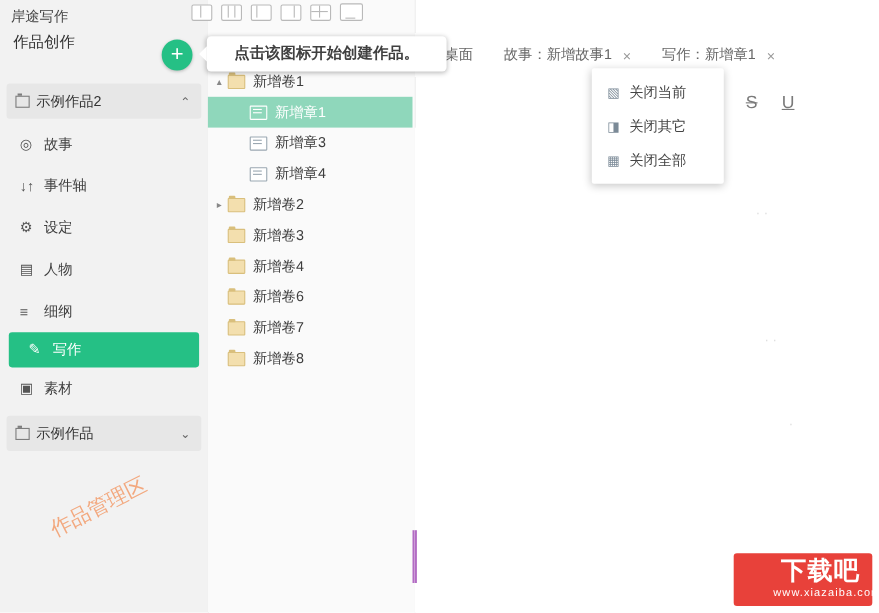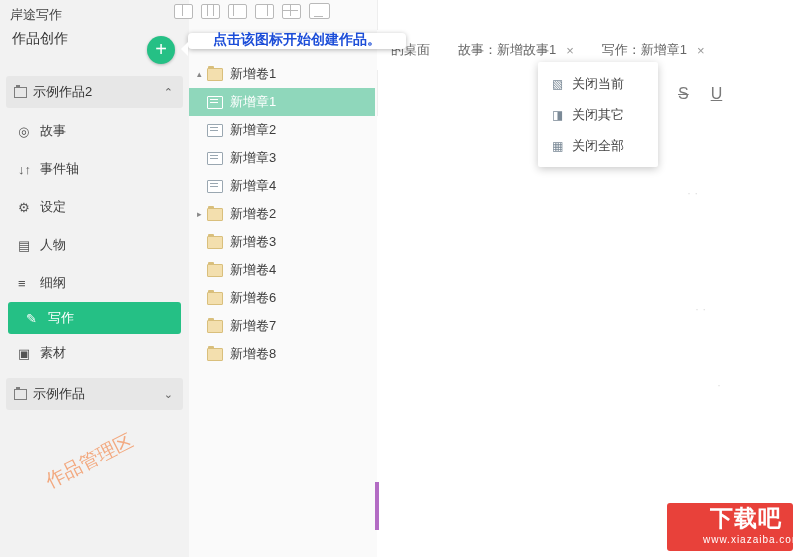--- a/index.html
+++ b/index.html
@@ -26,21 +26,21 @@
   .nav-item{height:38px;display:flex;align-items:center;padding-left:18px;font-size:13px;color:#3f3f3f;}
   .nav-item .ic{width:22px;display:inline-block;font-size:13px;color:#555;}
   .nav-item.active{background:#25c085;color:#fff;margin:0 8px;border-radius:3px;height:32px;}
   .nav-item.active .ic{color:#fff;}
   .watermark{position:absolute;left:42px;top:448px;transform:rotate(-27deg);color:#f39c6b;font-size:19px;opacity:.85;}
 
   
   .tree{position:absolute;left:189px;top:0;width:188px;height:557px;background:#fafafa;border-right:1px solid #eee;}
   .tree-inner{padding-top:60px;}
   .tnode{height:28px;display:flex;align-items:center;font-size:13px;color:#3d3d3d;padding-left:18px;}
-  .tnode.lvl2{padding-left:18px;text-align:right;}
+  .tnode.lvl2{padding-left:38px;text-align:right;}
   .tnode.sel{background:#8fd7bb;color:#fff;margin-right:2px;}
   .caret{position:absolute;left:6px;font-size:9px;color:#888;}
   .fi{display:inline-block;width:14px;height:11px;margin-right:7px;position:relative;}
   .fi.folder{background:#f3dfae;border:1px solid #d9bf7c;border-radius:1px;}
   .fi.folder:before{content:"";position:absolute;left:0;top:-3px;width:6px;height:3px;background:#d9bf7c;border-radius:1px 1px 0 0;}
   .fi.doc{border:1px solid #9aa7b1;border-radius:1px;background:#fff;}
   .fi.doc:after{content:"";position:absolute;left:2px;top:2px;width:8px;height:1px;background:#9aa7b1;box-shadow:0 3px 0 #9aa7b1;}
   .tnode.sel .fi.doc{border-color:#fff;background:transparent;}
   .tnode.sel .fi.doc:after{background:#fff;box-shadow:0 3px 0 #fff;}
 
@@ -57,23 +57,23 @@
   .fmtbar i{font-family:"Liberation Serif",serif;}
   .fmtbar .u{text-decoration:underline;}
   .fmtbar .s{text-decoration:line-through;}
 
   
   .canvas{position:absolute;left:377px;top:116px;right:0;bottom:0;background:#fff;}
   .ghost{position:absolute;font-size:12px;color:#dedede;}
   .caret-line{position:absolute;width:2px;background:#b36cc4;}
 
   
-  .callout{position:absolute;left:188px;top:33px;width:218px;height:16px;background:#fff;border-radius:4px;
-    box-shadow:0 1px 5px rgba(0,0,0,.28);display:flex;align-items:flex-end;justify-content:center;
-    color:#1d4ed8;font-size:14px;font-weight:bold;}
+  .callout{position:absolute;left:188px;top:33px;width:218px;height:32px;background:#fff;border-radius:4px;
+    box-shadow:0 1px 5px rgba(0,0,0,.28);display:flex;align-items:center;justify-content:center;
+    color:#404040;font-size:14px;font-weight:bold;}
   .callout:before{content:"";position:absolute;left:-7px;top:9px;width:0;height:0;
     border-top:7px solid transparent;border-bottom:7px solid transparent;border-right:7px solid #fff;}
 
   
   .ctxmenu{position:absolute;left:538px;top:62px;width:120px;background:#fff;
     box-shadow:0 2px 8px rgba(0,0,0,.22);border-radius:2px;padding:6px 0;}
   .ctx-item{height:31px;display:flex;align-items:center;padding-left:14px;font-size:13px;color:#444;}
   .ctx-item .ci{display:inline-block;width:20px;color:#7b8a97;font-size:12px;}
 
   
@@ -146,24 +146,20 @@
         <span class="caret" style="left:8px">▴</span>
         <span class="fi folder"></span>
         <span>新增卷1</span>
       </div>
       <div class="tnode lvl2 sel">
         <span class="fi doc"></span>
         <span>新增章1</span>
       </div>
       <div class="tnode lvl2">
         <span class="fi doc"></span>
-        <span>新增章2</span>
-      </div>
-      <div class="tnode lvl2">
-        <span class="fi doc"></span>
         <span>新增章3</span>
       </div>
       <div class="tnode lvl2">
         <span class="fi doc"></span>
         <span>新增章4</span>
       </div>
       <div class="tnode lvl1" style="position:relative">
         <span class="caret" style="left:8px">▸</span>
         <span class="fi folder"></span>
         <span>新增卷2</span>

